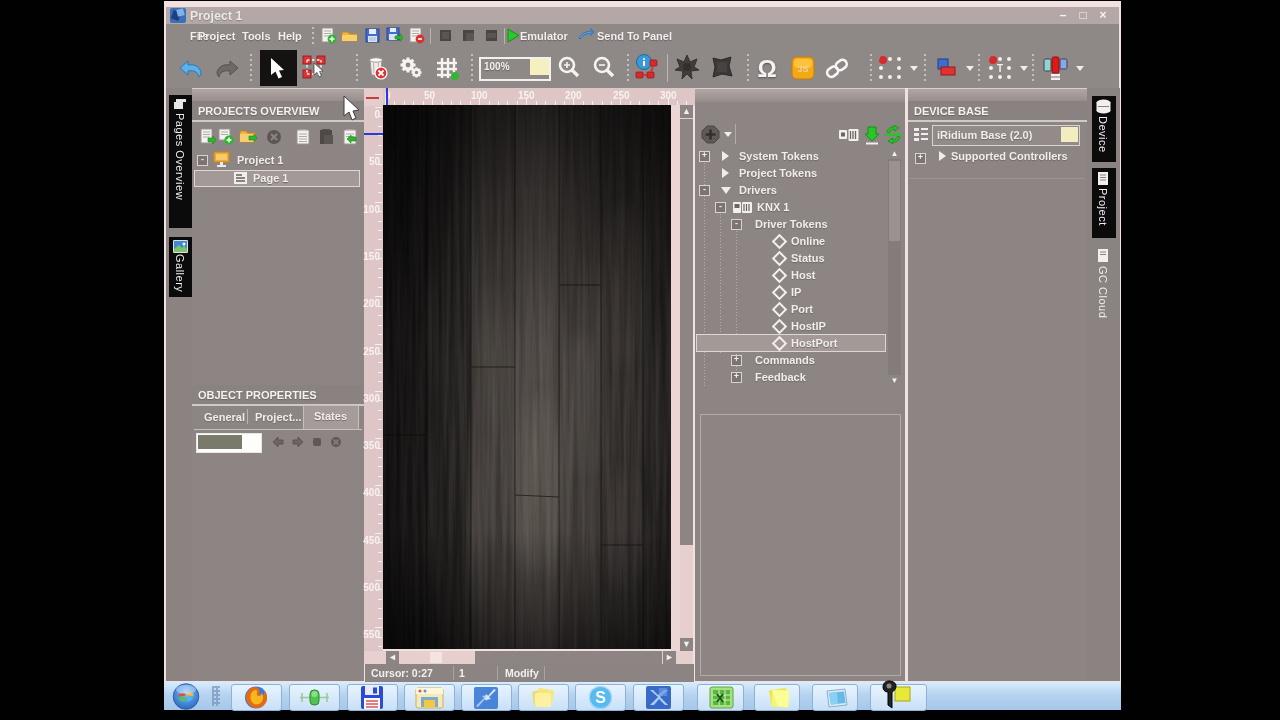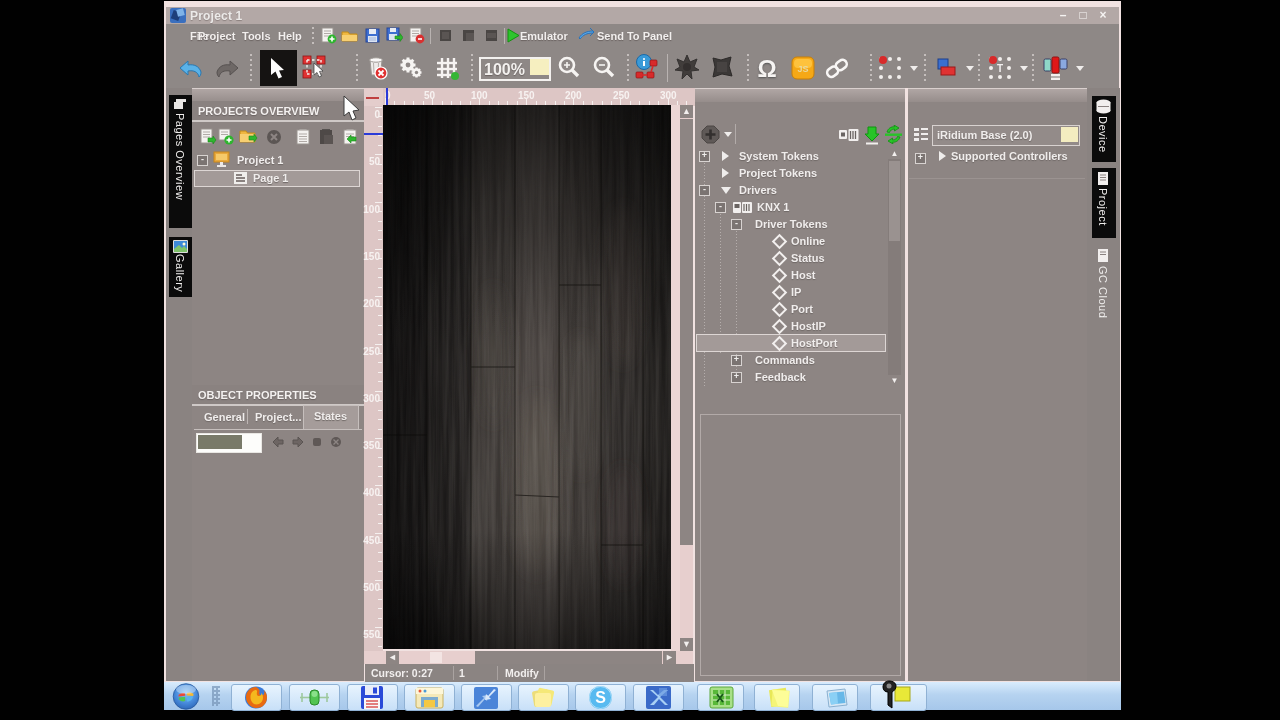--- a/index.html
+++ b/index.html
@@ -212,21 +212,21 @@
             <line x1="3" y1="14" x2="23" y2="14"></line>
             <line x1="3" y1="20" x2="23" y2="20"></line>
             <line x1="8" y1="3" x2="8" y2="23"></line>
             <line x1="14" y1="3" x2="14" y2="23"></line>
             <line x1="20" y1="3" x2="20" y2="23"></line>
           </g>
           <circle cx="21" cy="21" r="4" fill="#35b535"></circle>
         </svg>
     <div class="vsep" style="left:305px;"></div>
     <div class="abs" style="left:313px;top:9px;width:68px;height:20px;background:#8e8886;border:2px solid #f3f1ef;">
-      <div class="abs" style="left:3px;top:2px;font-size:16px;font-weight:bold;color:#f3f1ef;text-shadow:0 1px 1px #6a6260;">100%</div>
+      <div class="abs" style="left:3px;top:2px;font-size:10px;font-weight:bold;color:#f3f1ef;text-shadow:0 1px 1px #6a6260;">100%</div>
       <div class="abs" style="right:0;top:0;width:19px;height:16px;background:#f6efc0;"></div>
     </div>
     <svg class="ticon" style="left:390px;top:7px;" viewBox="0 0 26 26">
           <circle cx="11" cy="10" r="7" fill="none" stroke="#f6f4f2" stroke-width="2.6"></circle>
           <line x1="16" y1="15" x2="22" y2="21" stroke="#f6f4f2" stroke-width="3.4"></line>
           <path d="M8 10 H14 M11 7 V13" stroke="#f6f4f2" stroke-width="1.6"></path>
         </svg>
     <svg class="ticon" style="left:425px;top:7px;" viewBox="0 0 26 26">
           <circle cx="11" cy="10" r="7" fill="none" stroke="#f6f4f2" stroke-width="2.6"></circle>
           <line x1="16" y1="15" x2="22" y2="21" stroke="#f6f4f2" stroke-width="3.4"></line>
@@ -721,20 +721,23 @@
           </div>
     </div>
   </div>
 
   <div class="panel" id="p-props" style="left:531px;top:385px;width:210px;height:295px;">
     <div class="abs" style="left:5px;top:28px;width:199px;height:260px;border:1px solid #b2aaa8;background:#8d8583;"></div>
   </div>
 
   <div class="panel" id="p-db" style="left:744px;top:87px;width:179px;height:593px;">
     <div class="pcap"></div>
+    <div class="phead" style="top:13px;">
+          <span>DEVICE BASE</span>
+        </div>
     <svg class="abs" style="left:5px;top:38px" width="16" height="16" viewBox="0 0 16 16">
           <g fill="#f0edec">
             <rect x="1" y="2" width="5" height="3"></rect>
             <rect x="1" y="7" width="5" height="3"></rect>
             <rect x="1" y="12" width="5" height="3"></rect>
             <rect x="8" y="2" width="7" height="2"></rect>
             <rect x="8" y="7" width="7" height="2"></rect>
             <rect x="8" y="12" width="7" height="2"></rect>
           </g>
         </svg>

